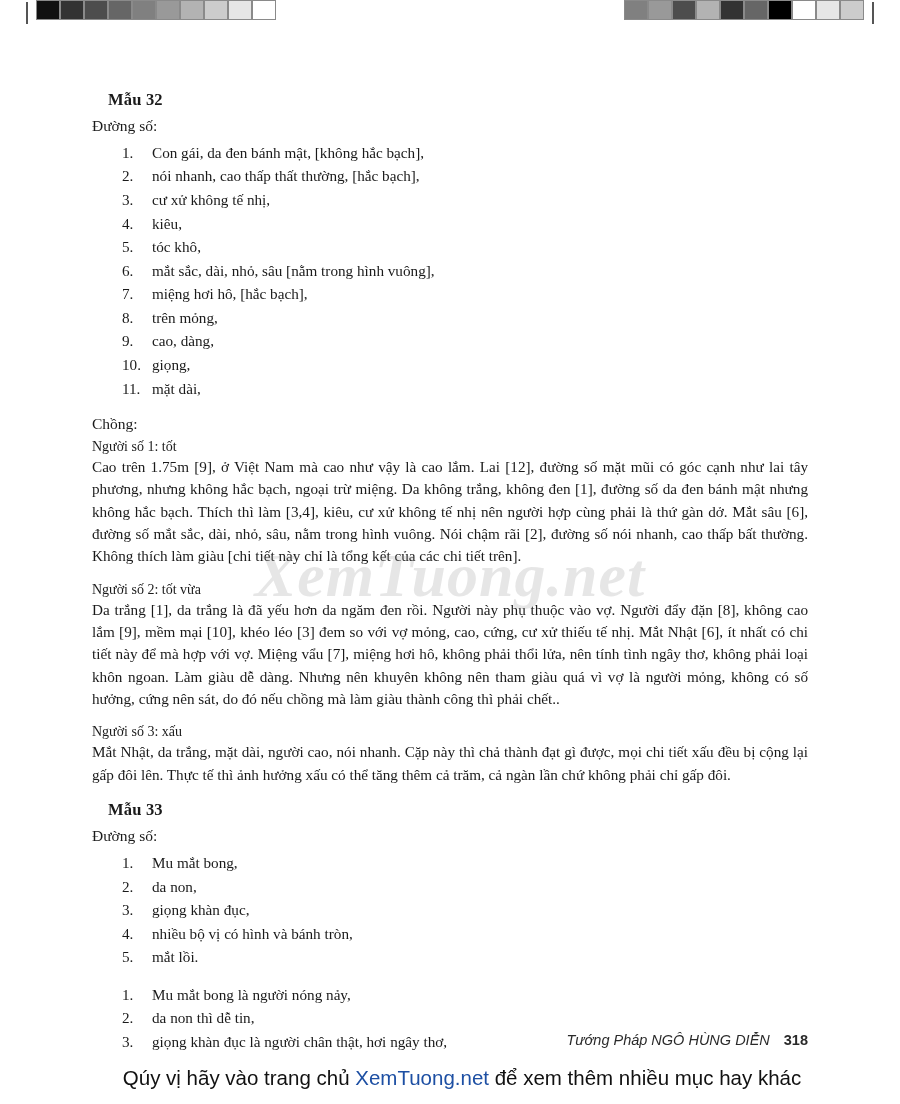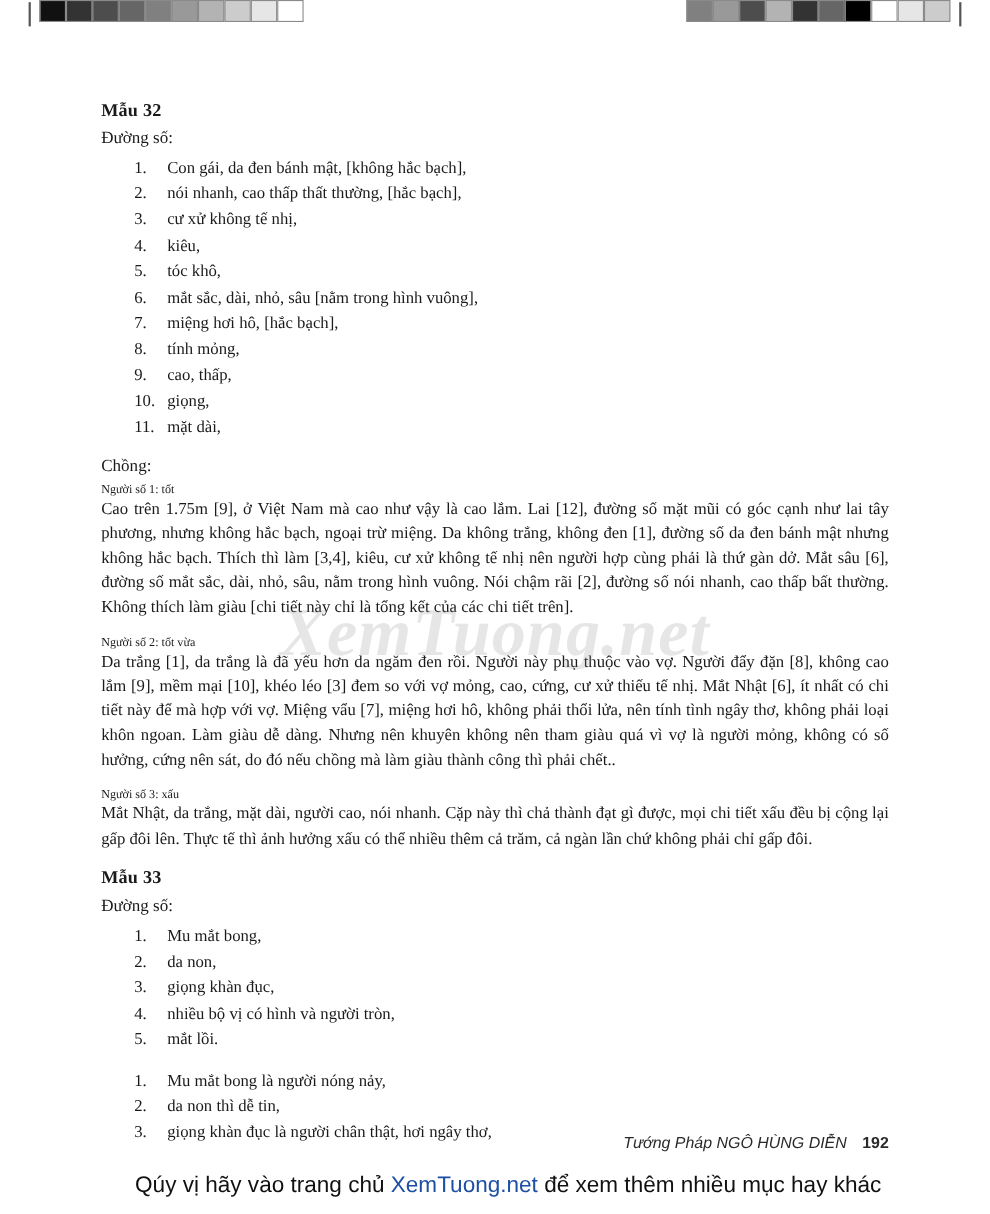--- a/index.html
+++ b/index.html
@@ -67,21 +67,21 @@
     letter-spacing: 1px;
     pointer-events: none;
     user-select: none;
     white-space: nowrap;
   }
 
   h2.section-title {
     font-family: "Liberation Serif", serif;
     font-size: 16.5px;
     font-weight: bold;
-    margin: 0 0 6px 0;
+    margin: 0 0 6px 16px;
     letter-spacing: 0.2px;
   }
 
   .lead {
     font-size: 15.5px;
     margin: 0 0 4px 0;
     line-height: 1.35;
   }
 
   ol.numlist {
@@ -105,21 +105,21 @@
   .gap { height: 14px; }
 
   .para {
     font-size: 15.2px;
     line-height: 1.47;
     margin: 0 0 0 0;
     text-align: justify;
   }
 
   .subhead {
-    font-size: 11px;
+    font-size: 14px;
     margin: 0 0 1px 0;
   }
 
   .footer {
     position: absolute;
     right: 92px;
     bottom: 56px;
     font-family: "Liberation Sans", sans-serif;
     font-size: 14.5px;
     font-style: italic;
@@ -208,25 +208,25 @@
     <li>
         <span class="num">6.</span>
         <span class="txt">mắt sắc, dài, nhỏ, sâu [nằm trong hình vuông],</span>
       </li>
     <li>
         <span class="num">7.</span>
         <span class="txt">miệng hơi hô, [hắc bạch],</span>
       </li>
     <li>
         <span class="num">8.</span>
-        <span class="txt">tính mỏng,</span>
+        <span class="txt">trên mỏng,</span>
       </li>
     <li>
         <span class="num">9.</span>
-        <span class="txt">cao, thấp,</span>
+        <span class="txt">cao, dàng,</span>
       </li>
     <li>
         <span class="num">10.</span>
         <span class="txt">giọng,</span>
       </li>
     <li>
         <span class="num">11.</span>
         <span class="txt">mặt dài,</span>
       </li>
   </ol>
@@ -239,21 +239,21 @@
   <p class="para">Cao trên 1.75m [9], ở Việt Nam mà cao như vậy là cao lắm. Lai [12], đường số mặt mũi có góc cạnh như lai tây phương, nhưng không hắc bạch, ngoại trừ miệng. Da không trắng, không đen [1], đường số da đen bánh mật nhưng không hắc bạch. Thích thì làm [3,4], kiêu, cư xử không tế nhị nên người hợp cùng phải là thứ gàn dở. Mắt sâu [6], đường số mắt sắc, dài, nhỏ, sâu, nằm trong hình vuông. Nói chậm rãi [2], đường số nói nhanh, cao thấp bất thường. Không thích làm giàu [chi tiết này chỉ là tổng kết của các chi tiết trên].</p>
 
   <div class="gap"></div>
 
   <p class="subhead">Người số 2: tốt vừa</p>
   <p class="para">Da trắng [1], da trắng là đã yếu hơn da ngăm đen rồi. Người này phụ thuộc vào vợ. Người đẩy đặn [8], không cao lắm [9], mềm mại [10], khéo léo [3] đem so với vợ mỏng, cao, cứng, cư xử thiếu tế nhị. Mắt Nhật [6], ít nhất có chi tiết này để mà hợp với vợ. Miệng vẩu [7], miệng hơi hô, không phải thổi lửa, nên tính tình ngây thơ, không phải loại khôn ngoan. Làm giàu dễ dàng. Nhưng nên khuyên không nên tham giàu quá vì vợ là người mỏng, không có số hưởng, cứng nên sát, do đó nếu chồng mà làm giàu thành công thì phải chết..</p>
 
   <div class="gap"></div>
 
   <p class="subhead">Người số 3: xấu</p>
-  <p class="para">Mắt Nhật, da trắng, mặt dài, người cao, nói nhanh. Cặp này thì chả thành đạt gì được, mọi chi tiết xấu đều bị cộng lại gấp đôi lên. Thực tế thì ảnh hưởng xấu có thể nhiều thêm cả trăm, cả ngàn lần chứ không phải chỉ gấp đôi.</p>
+  <p class="para">Mắt Nhật, da trắng, mặt dài, người cao, nói nhanh. Cặp này thì chả thành đạt gì được, mọi chi tiết xấu đều bị cộng lại gấp đôi lên. Thực tế thì ảnh hưởng xấu có thể tăng thêm cả trăm, cả ngàn lần chứ không phải chỉ gấp đôi.</p>
 
   <div class="gap"></div>
 
   <h2 class="section-title">Mẫu 33</h2>
   <p class="lead">Đường số:</p>
 
   <ol class="numlist">
     <li>
         <span class="num">1.</span>
         <span class="txt">Mu mắt bong,</span>
@@ -261,21 +261,21 @@
     <li>
         <span class="num">2.</span>
         <span class="txt">da non,</span>
       </li>
     <li>
         <span class="num">3.</span>
         <span class="txt">giọng khàn đục,</span>
       </li>
     <li>
         <span class="num">4.</span>
-        <span class="txt">nhiều bộ vị có hình và người tròn,</span>
+        <span class="txt">nhiều bộ vị có hình và bánh tròn,</span>
       </li>
     <li>
         <span class="num">5.</span>
         <span class="txt">mắt lồi.</span>
       </li>
   </ol>
 
   <div class="gap"></div>
 
 
@@ -292,18 +292,18 @@
         <span class="num">3.</span>
         <span class="txt">giọng khàn đục là người chân thật, hơi ngây thơ,</span>
       </li>
 
   </ol>
 
 </div>
 
 <div class="footer">
   <span>Tướng Pháp NGÔ HÙNG DIỄN</span>
-  <span class="pageno">192</span>
+  <span class="pageno">318</span>
 </div>
 
 <div class="bottom-banner">
   <span>Qúy vị hãy vào trang chủ </span><span class="brand">XemTuong.net</span><span> để xem thêm nhiều mục hay khác</span>
 </div>
 
 </body></html>

